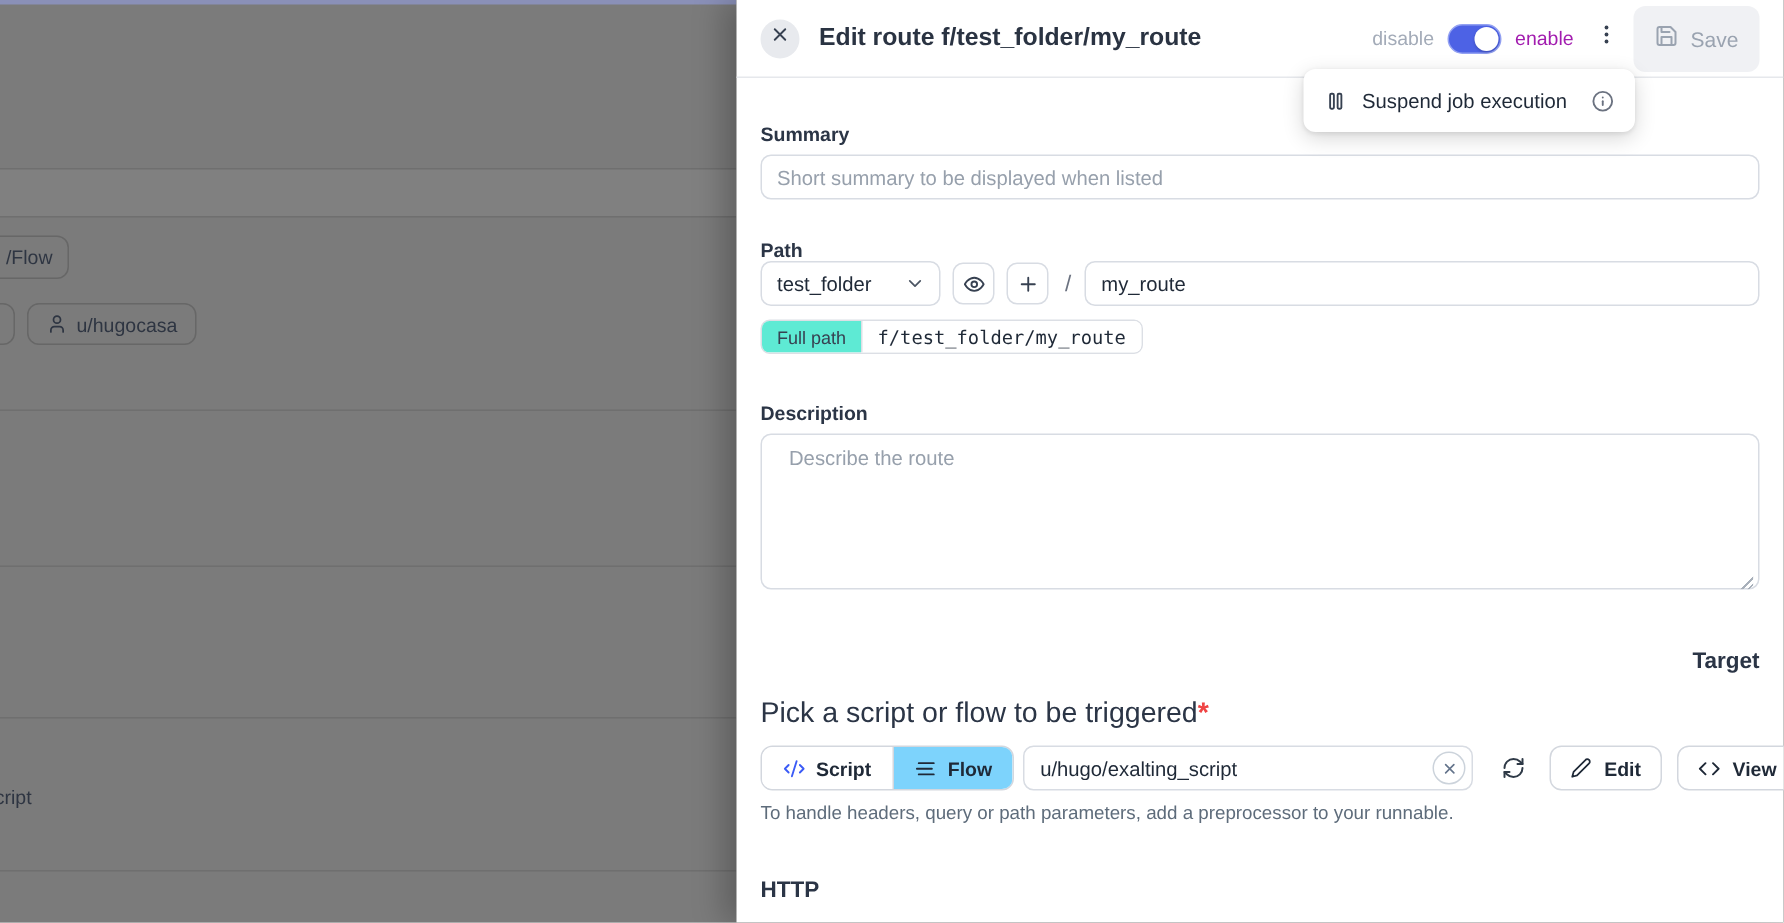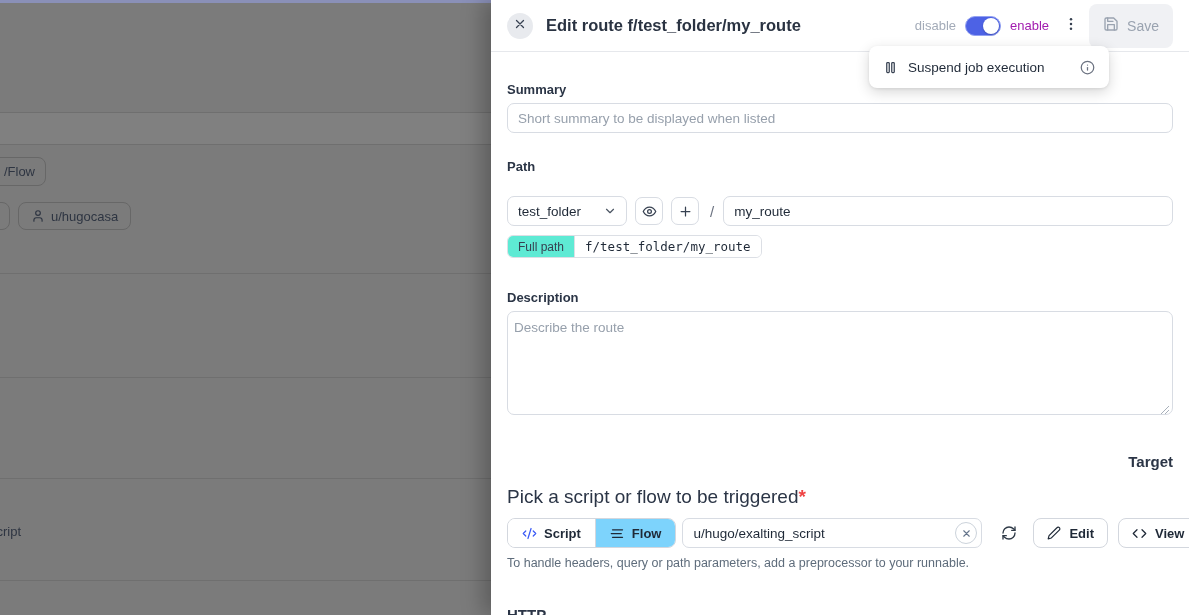--- a/index.html
+++ b/index.html
@@ -27,57 +27,57 @@
   .header-spacer { flex:1; }
   .toggle-row { display:flex; align-items:center; gap:9px; font-size:13px; }
   .toggle-off { color:#a3abb8; }
   .toggle-on  { color:#a21caf; font-weight:500; }
   .switch { width:36px; height:20px; border-radius:10px; background:#4d62e5; border:1px solid #93a1f2; position:relative; cursor:pointer; flex:none; }
   .switch .knob { position:absolute; top:1px; right:1px; width:16px; height:16px; border-radius:50%; background:#fff; box-shadow:0 1px 2px rgba(0,0,0,0.2); }
   .kebab-btn { color:#374151; margin:0 10px 0 14px; display:flex; align-items:center; cursor:pointer; }
   .save-btn { display:flex; align-items:center; gap:8px; background:#f0f1f4; color:#9aa3b0;
               font-size:14px; font-weight:500; height:44px; padding:0 14px; border-radius:8px; cursor:default; }
 
-  .menu { position:absolute; left:378px; top:46px; width:240px; height:42px; background:#fff; border-radius:8px;
+  .menu { position:absolute; left:378px; top:46px; width:221px; height:42px; background:#fff; border-radius:8px;
           box-shadow:0 4px 14px rgba(0,0,0,0.16), 0 1px 3px rgba(0,0,0,0.08);
           display:flex; align-items:center; padding:0 14px; gap:10px; z-index:6; }
   .menu-item-label { flex:1; font-size:13.5px; font-weight:500; color:#1f2937; white-space:nowrap; }
   .menu-pause { color:#374151; display:flex; }
   .menu-info { color:#6b7280; display:flex; }
 
   .drawer-content { padding:14px 16px 0 16px; }
   .section-heading { font-size:15px; font-weight:700; color:#2b3546; }
   .field-label { font-size:13px; font-weight:600; color:#2b3546; }
   .req { color:#ef4444; font-weight:600; }
 
   .text-input { width:100%; height:30px; border:1px solid #d8dce3; border-radius:7px; padding:0 10px;
                 font-size:13.5px; color:#1f2937; font-family:"Liberation Sans", sans-serif; outline:none; background:#fff; }
   .text-input::placeholder { color:#97a0ac; }
 
-  .mt16 { margin-top:16px; } .mt6 { margin-top:6px; } .mt7 { margin-top:22px; }
+  .mt16 { margin-top:16px; } .mt6 { margin-top:6px; } .mt7 { margin-top:0; }
   .mt26 { margin-top:26px; } .mt9 { margin-top:9px; } .mt32 { margin-top:32px; }
   .mt34 { margin-top:34px;text-align:right; } .mt10 { margin-top:10px; } .mt8 { margin-top:8px; }
   .mt36 { margin-top:36px; }
 
   .path-row { display:flex; align-items:center; height:30px; }
   .folder-select { width:120px; height:30px; border:1px solid #d8dce3; border-radius:7px; background:#fff;
                    display:flex; align-items:center; justify-content:space-between; padding:0 9px 0 10px;
                    font-size:13.5px; color:#1f2937; cursor:pointer; flex:none; }
   .icon-btn { width:28px; height:28px; border:1px solid #d8dce3; border-radius:7px; background:#fff; color:#374151;
               display:flex; align-items:center; justify-content:center; cursor:pointer; flex:none; margin-left:8px; }
   .slash-sep { color:#6b7280; font-size:15px; margin:0 9px 0 11px; }
   .route-input { flex:1; }
 
   .fullpath { display:inline-flex; border:1px solid #dcdfe5; border-radius:6px; overflow:hidden; height:23px; align-items:stretch; }
   .fp-label { background:#5eead4; padding:0 10px; font-size:12px; color:#374151; display:flex; align-items:center; }
   .fp-value { background:#fff; border-left:1px solid #dcdfe5; padding:0 10px; display:flex; align-items:center;
               font-family:"DejaVu Sans Mono", monospace; font-size:12.5px; color:#1f2937; }
 
   .textarea-wrap { position:relative; }
-  .desc-textarea { width:100%; height:104px; border:1px solid #d8dce3; border-radius:7px; padding:8px 6px;
+  .desc-textarea { width:100%; height:104px; border:1px solid #d8dce3; border-radius:7px; padding:8px 18px;
                    font-size:13.5px; color:#1f2937; font-family:"Liberation Sans", sans-serif; resize:none; outline:none; }
   .desc-textarea::placeholder { color:#97a0ac; }
   .resize-grip { position:absolute; right:4px; bottom:5px; width:10px; height:10px;
                  background:repeating-linear-gradient(135deg, transparent 0 2px, #a8b0ba 2px 3px);
                  clip-path:polygon(100% 0, 100% 100%, 0 100%); pointer-events:none; }
 
   .target-row { display:flex; align-items:center; }
   .seg-group { display:flex; height:30px; border:1px solid #d3d7de; border-radius:8px; overflow:hidden; flex:none; }
   .seg { display:flex; align-items:center; gap:7px; padding:0 14px; font-size:13px; font-weight:600; color:#1f2937; cursor:pointer; }
   .seg-script { background:#fff; border-right:1px solid #d3d7de; }

